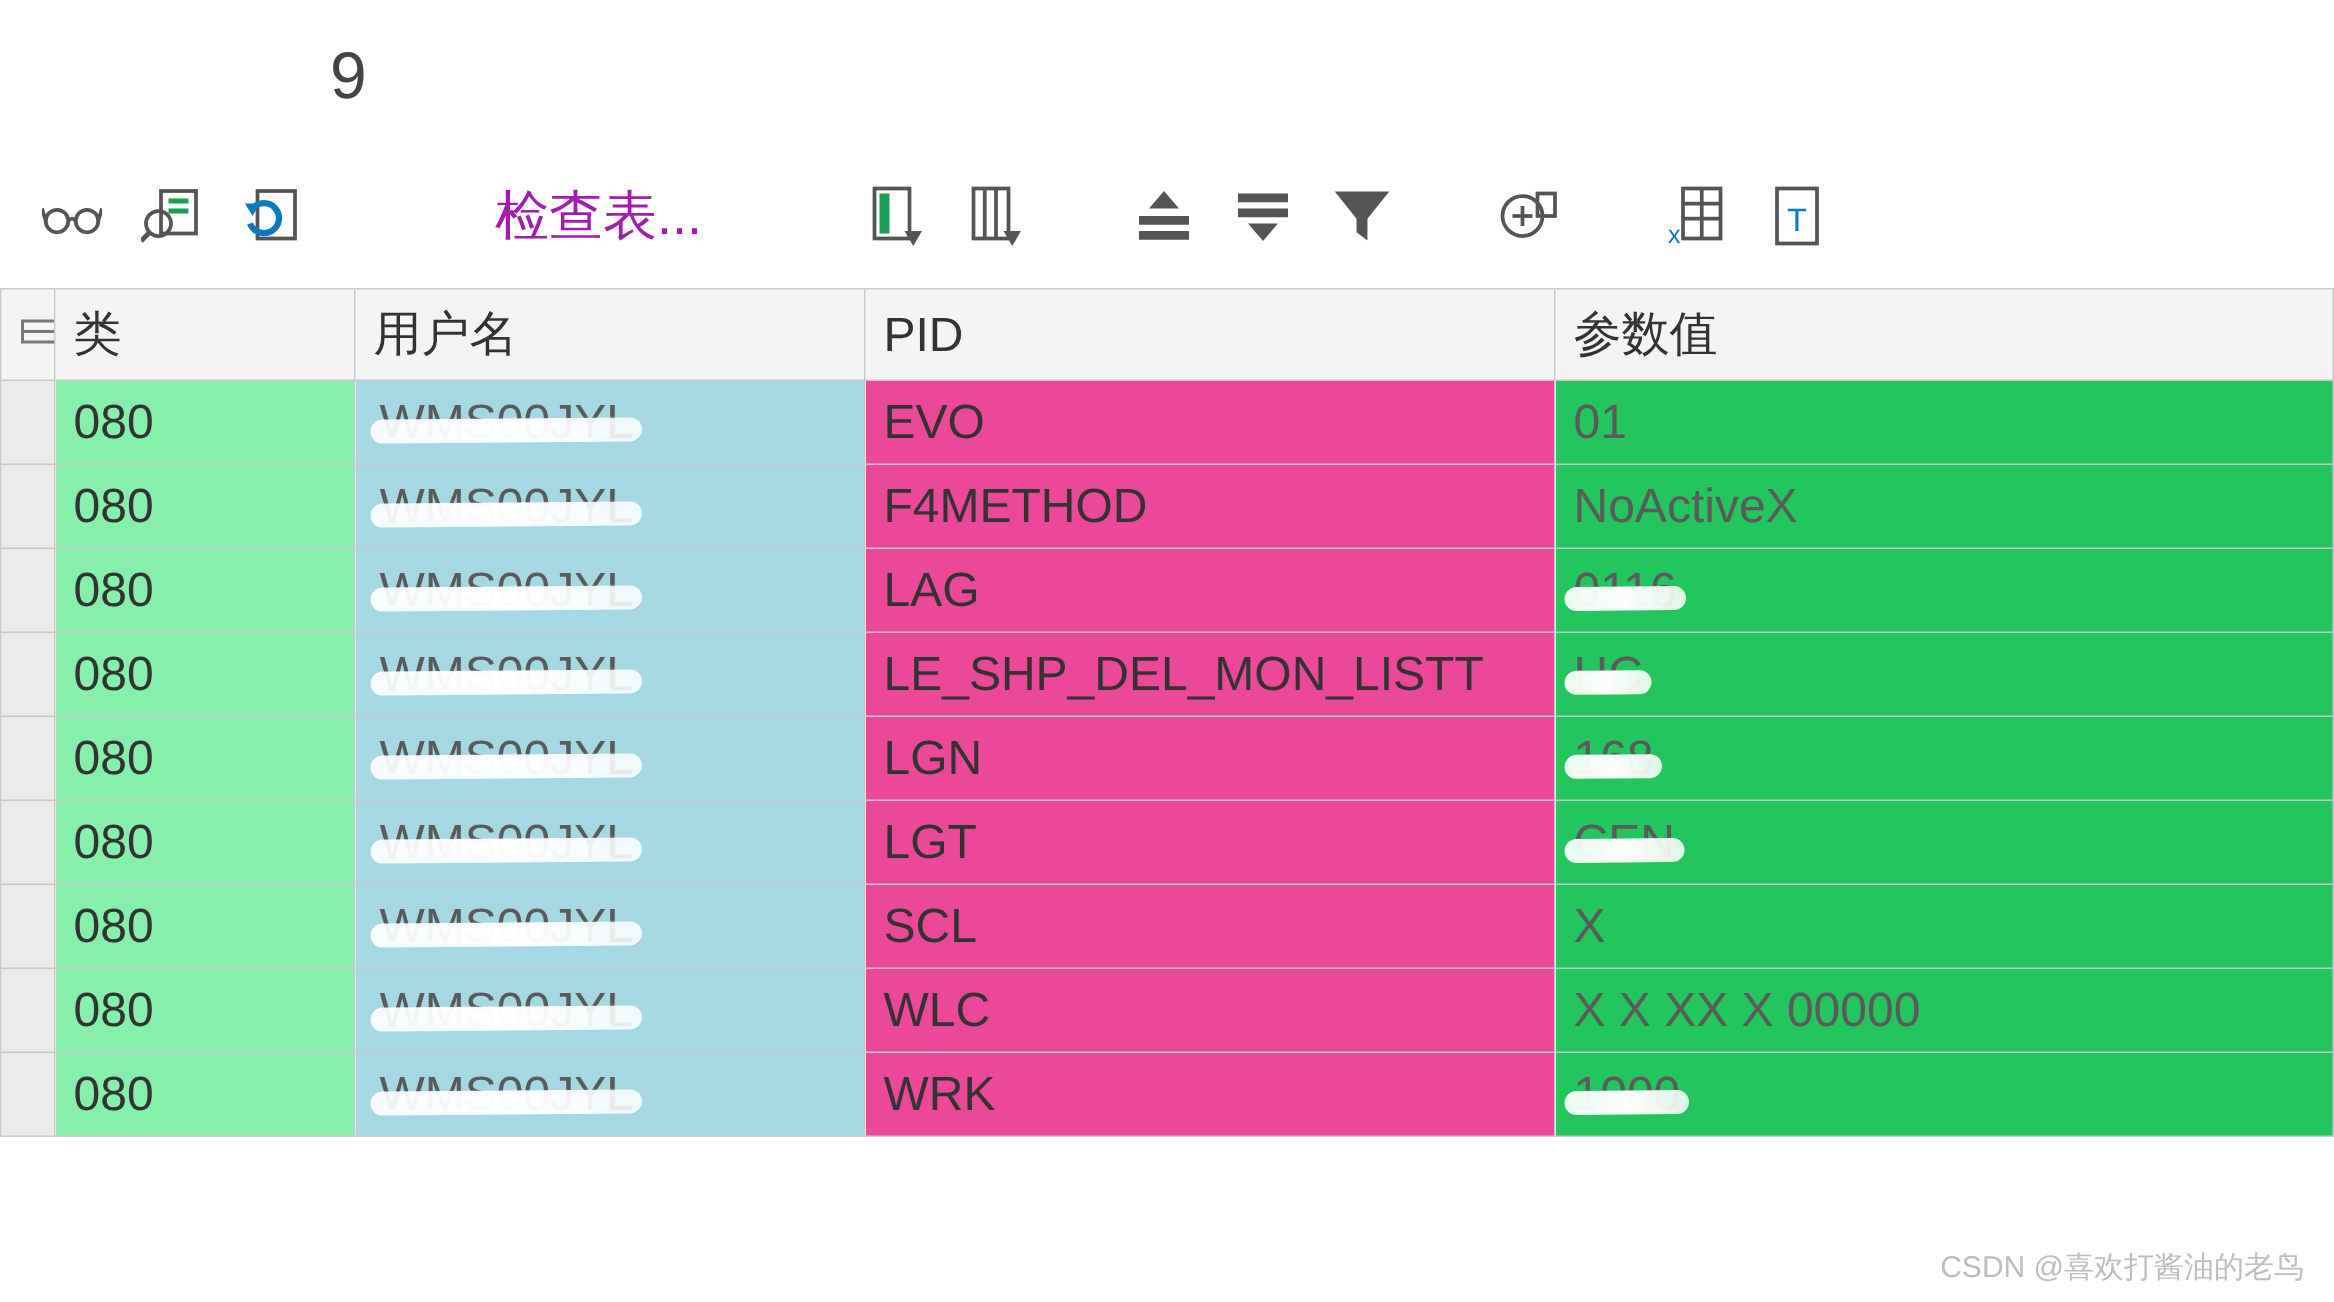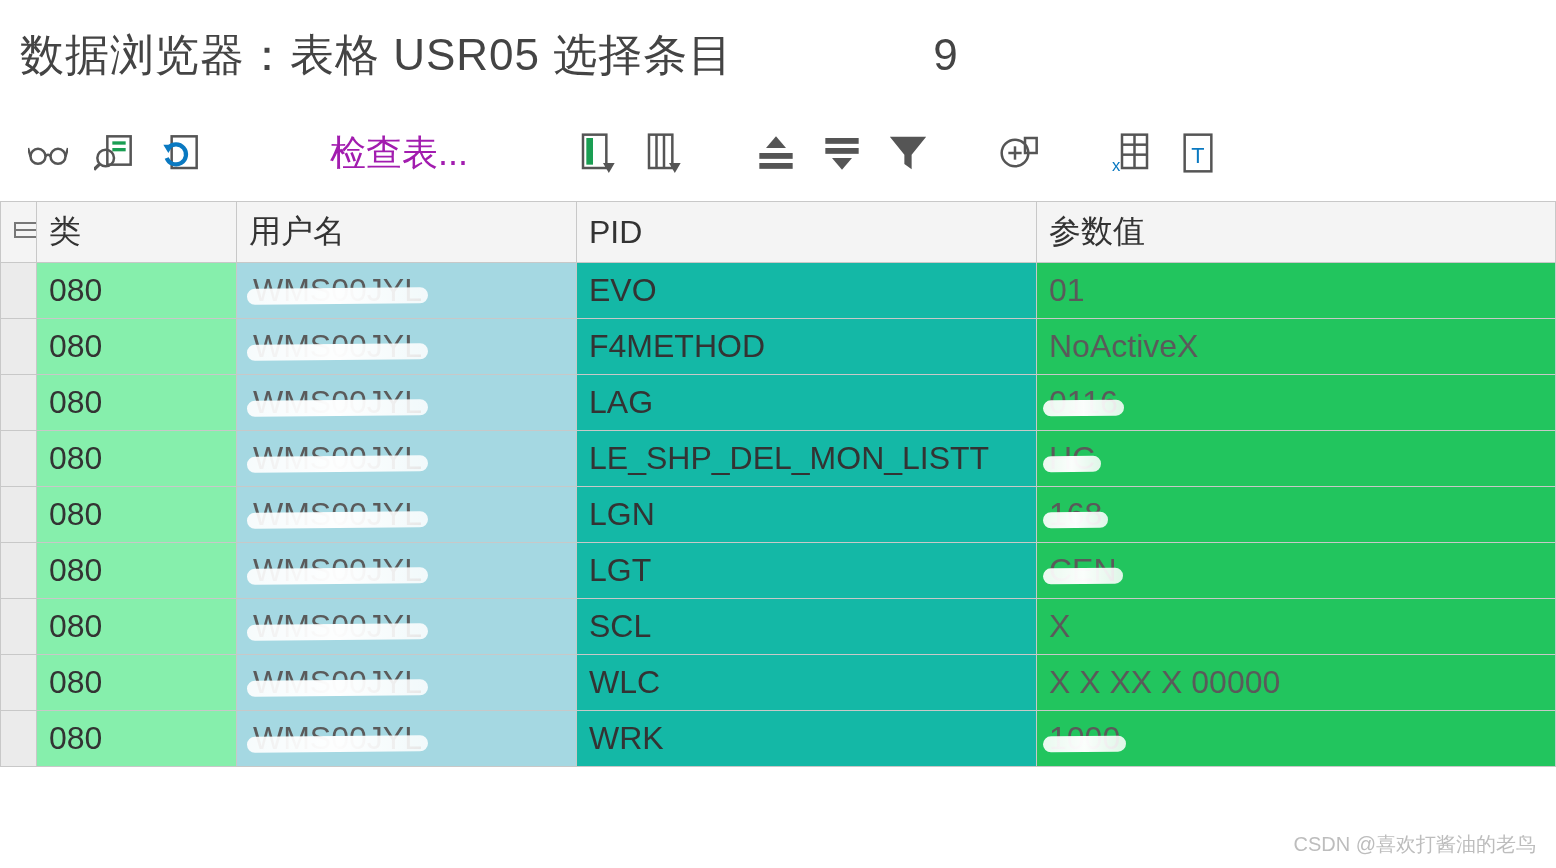--- a/index.html
+++ b/index.html
@@ -70,21 +70,21 @@
   .grid td { height: 56px; }
 
   .col-sel   { width: 36px; background:#ebebeb;}
   .col-class { width: 200px; }
   .col-user  { width: 340px; }
   .col-pid   { width: 460px; }
   .col-val   { width: auto; }
 
   tbody .cell-class { background: #86efac; }
   tbody .cell-user  { background: #a5d8e2; padding-left: 16px; }
-  tbody .cell-pid   { background: #14b8a6; margin-top: 45px; }
+  tbody .cell-pid   { background: #ec4899; margin-top: 45px; }
   tbody .cell-val   { background: #22c55e; }
 
   .redact {
     display: inline-block;
     position: relative;
     color: #5a5a5a;
   }
   .redact::after {
     content: "";
     position: absolute;
@@ -105,21 +105,20 @@
     color: #bdbdbd;
     text-align: right;
   }
 
   .sel-hdr svg { width: 26px; height: 22px; }
 </style>
 </head>
 <body>
 
 <div class="title-bar">
-  <span>数据浏览器：表格 USR05 选择条目</span>
   <span class="count">9</span>
 </div>
 
 <div class="toolbar">
 
   <span class="tb-btn" title="display">
     <svg viewBox="0 0 48 32">
       <circle cx="12" cy="20" r="9" fill="none" stroke="#555" stroke-width="3"></circle>
       <circle cx="36" cy="20" r="9" fill="none" stroke="#555" stroke-width="3"></circle>
       <path d="M21 20 Q24 16 27 20" fill="none" stroke="#555" stroke-width="3"></path>

